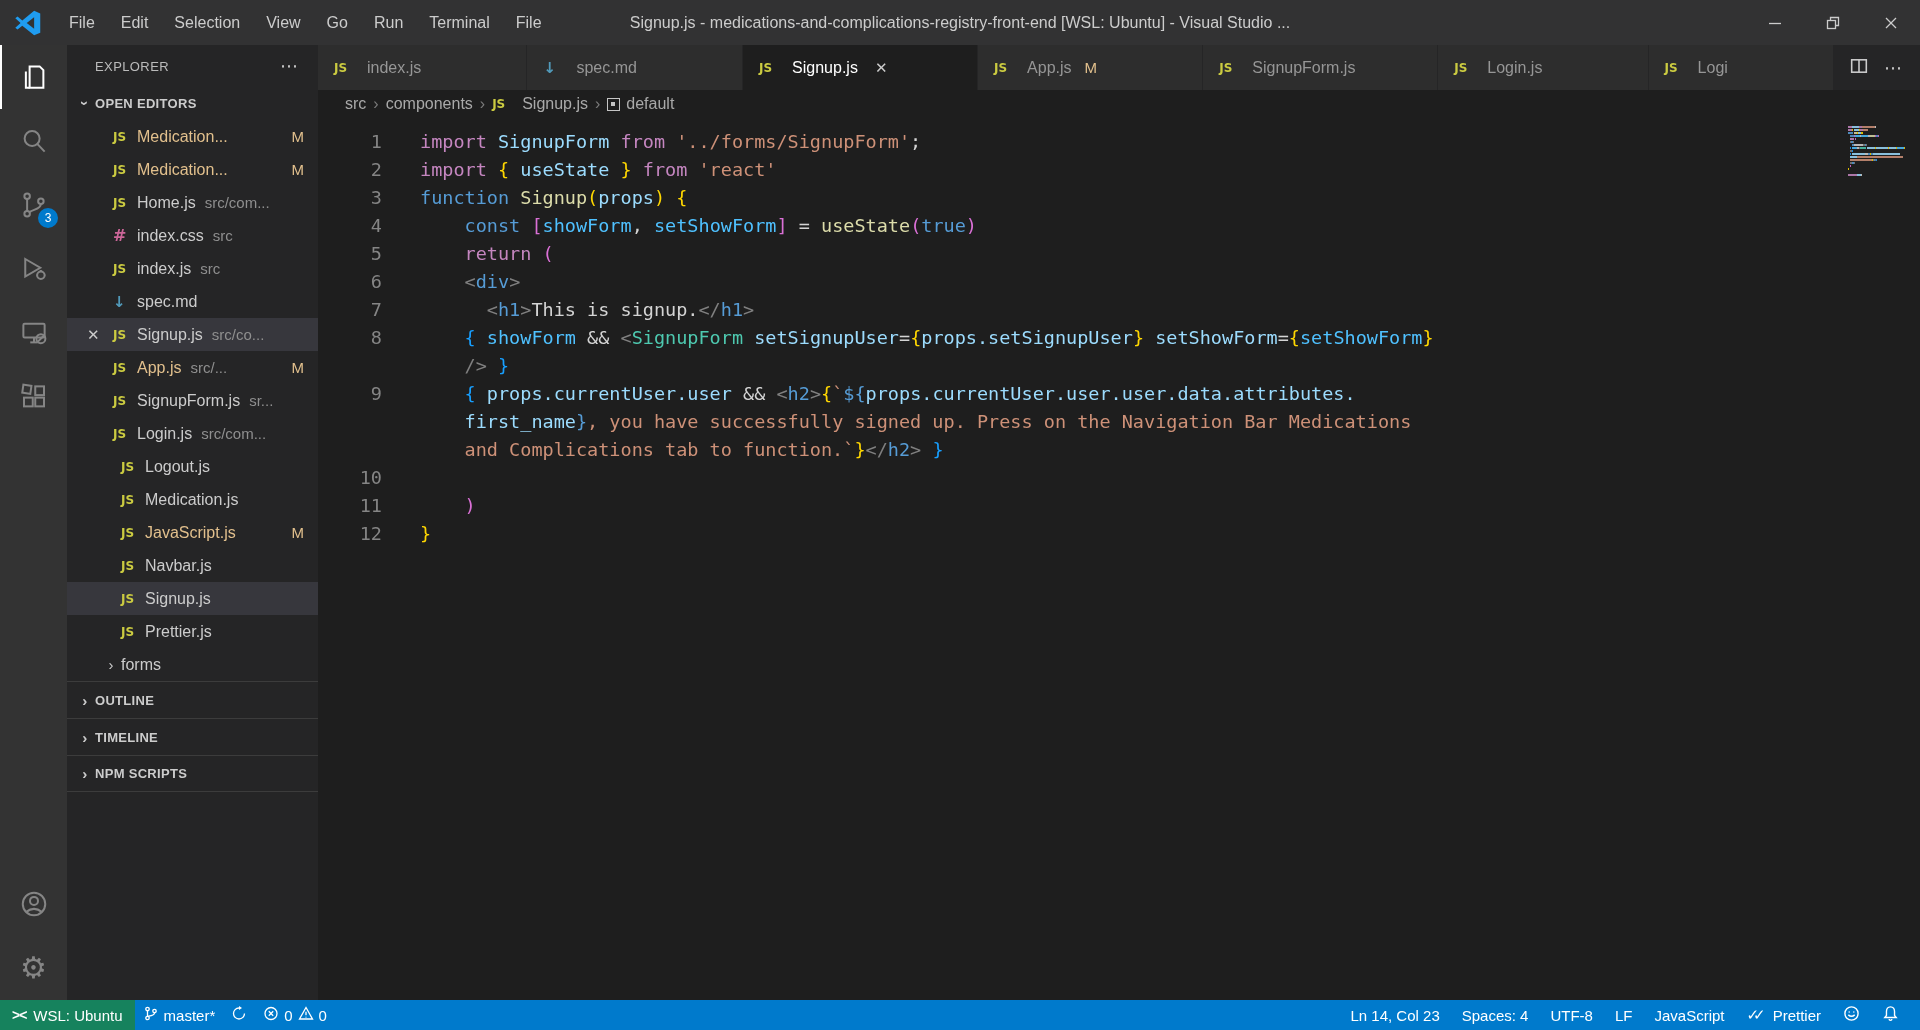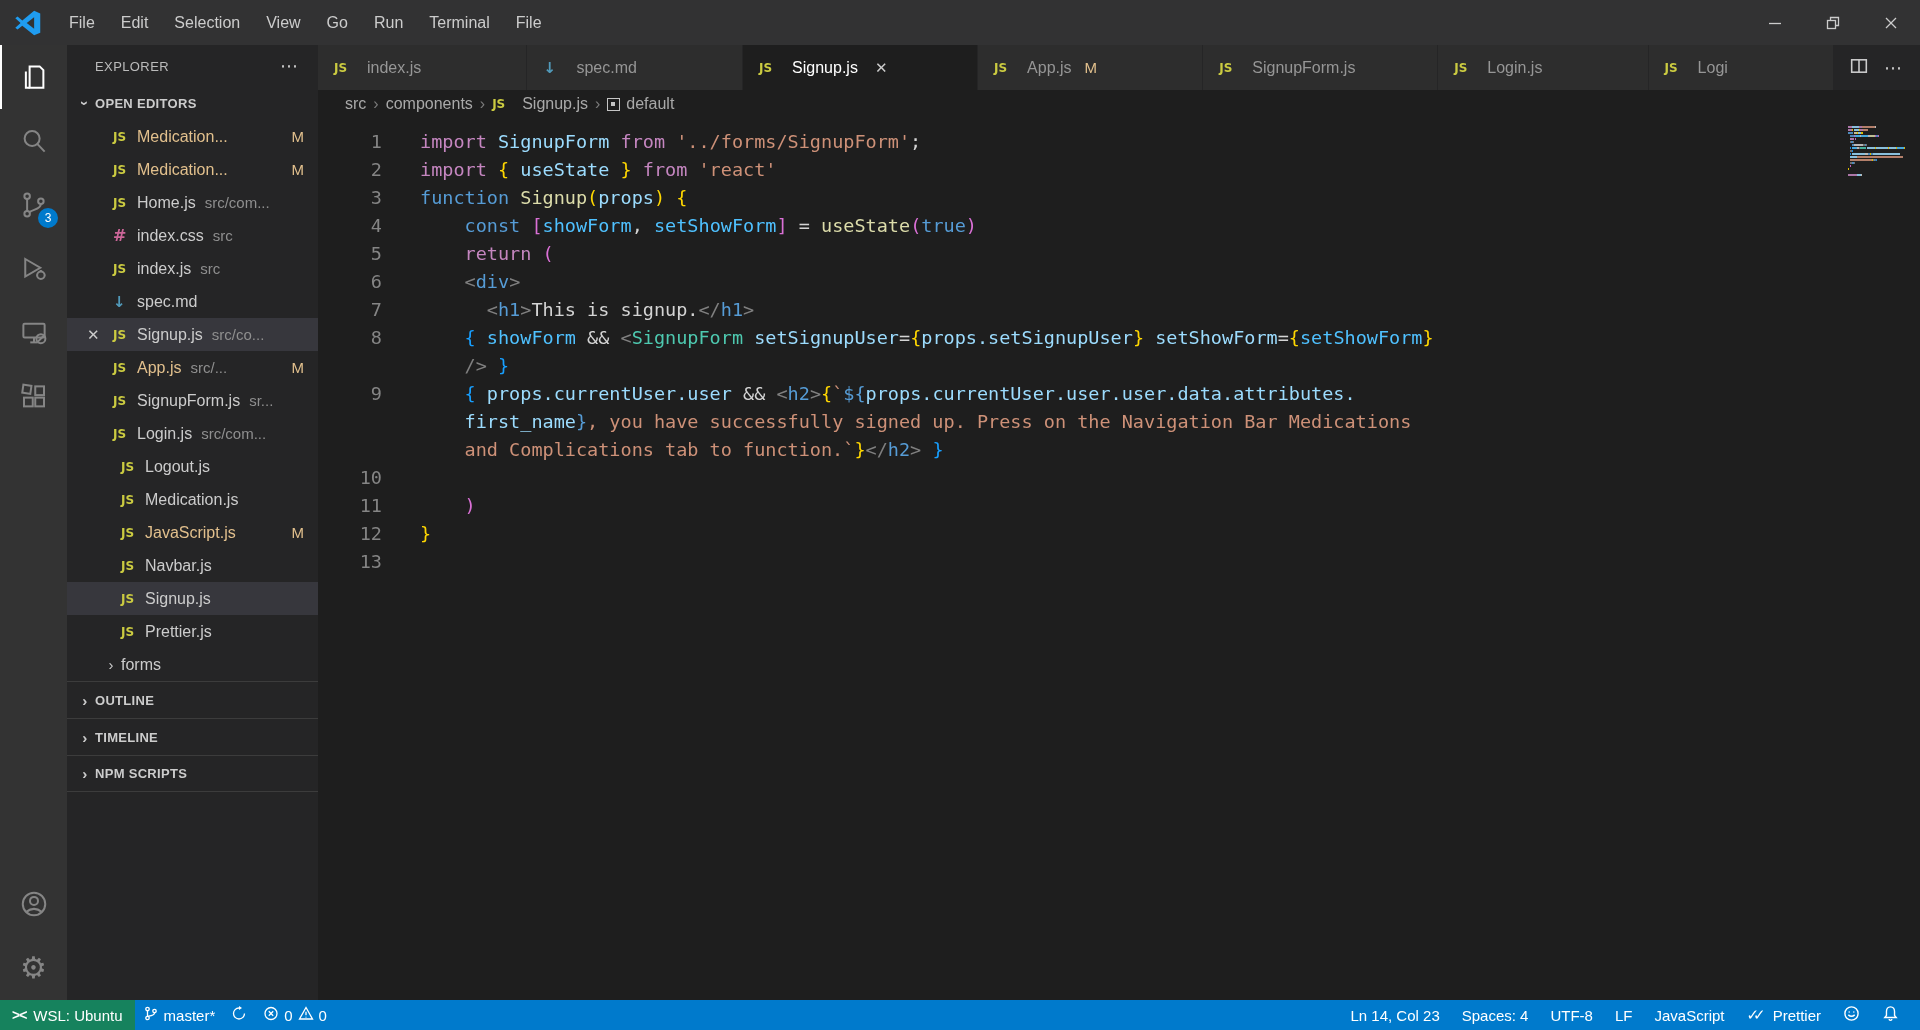--- a/index.html
+++ b/index.html
@@ -118,20 +118,21 @@
     <div class="menubar">
         <div class="menu-item">File</div>
         <div class="menu-item">Edit</div>
         <div class="menu-item">Selection</div>
         <div class="menu-item">View</div>
         <div class="menu-item">Go</div>
         <div class="menu-item">Run</div>
         <div class="menu-item">Terminal</div>
         <div class="menu-item">File</div>
       </div>
+    <div class="window-title">Signup.js - medications-and-complications-registry-front-end [WSL: Ubuntu] - Visual Studio ...</div>
     <div class="window-controls">
       <div class="wc-btn">
         <svg width="16" height="16" viewBox="0 0 16 16">
             <line x1="2" y1="8.5" x2="14" y2="8.5" stroke="#cccccc" stroke-width="1.3"></line>
           </svg>
       </div>
       <div class="wc-btn">
         <svg width="16" height="16" viewBox="0 0 16 16" fill="none" stroke="#cccccc" stroke-width="1.3">
           <rect x="2.5" y="5.5" width="8" height="8"></rect>
             <path d="M5.5 5.5 V2.5 H13.5 V10.5 H10.5"></path>
@@ -457,24 +458,20 @@
             <div class="crow">
               <span class="lnum">10</span>
             </div>
             <div class="crow">
               <span class="lnum">11</span>
               <div class="ltext"><span class="tok tok-pl">    </span><span class="tok tok-b2">)</span></div>
             </div>
             <div class="crow">
               <span class="lnum">12</span>
               <div class="ltext"><span class="tok tok-b1">}</span></div>
-            </div>
-            <div class="crow">
-              <span class="lnum">13</span>
-              <div class="ltext"></div>
             </div>
           </div>
         <div class="minimap">
             <div class="mm-row">
               <span class="mm-seg" style="width: 3.72px; background: rgb(197, 134, 192);"></span>
               <span class="mm-seg" style="width: 0.62px;"></span>
               <span class="mm-seg" style="width: 6.2px; background: rgb(156, 220, 254);"></span>
               <span class="mm-seg" style="width: 0.62px;"></span>
               <span class="mm-seg" style="width: 2.48px; background: rgb(197, 134, 192);"></span>
               <span class="mm-seg" style="width: 0.62px;"></span>

